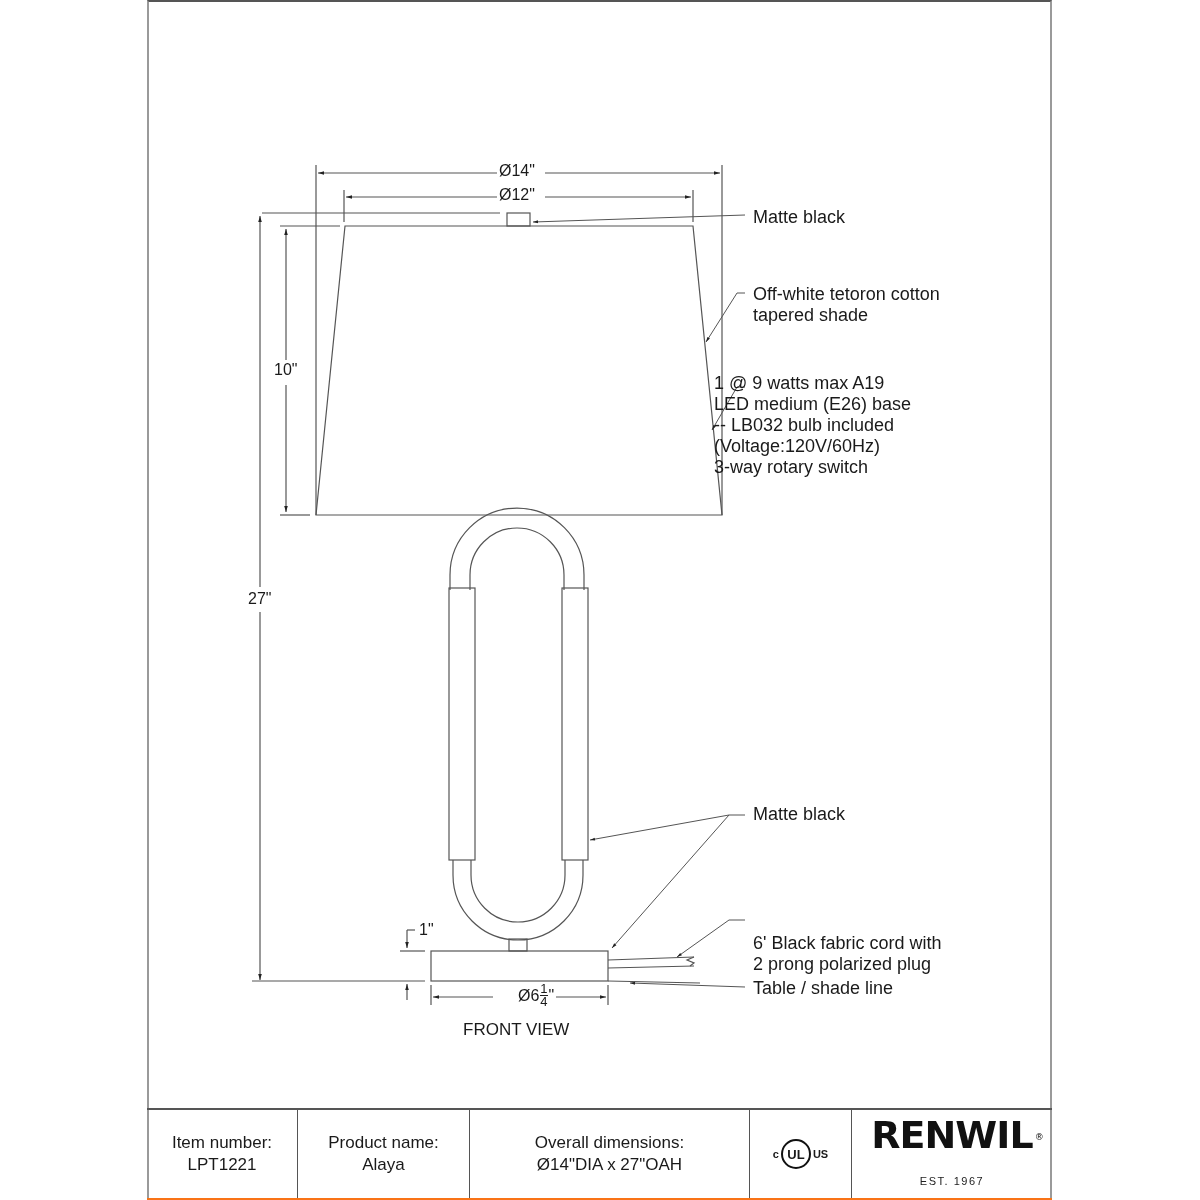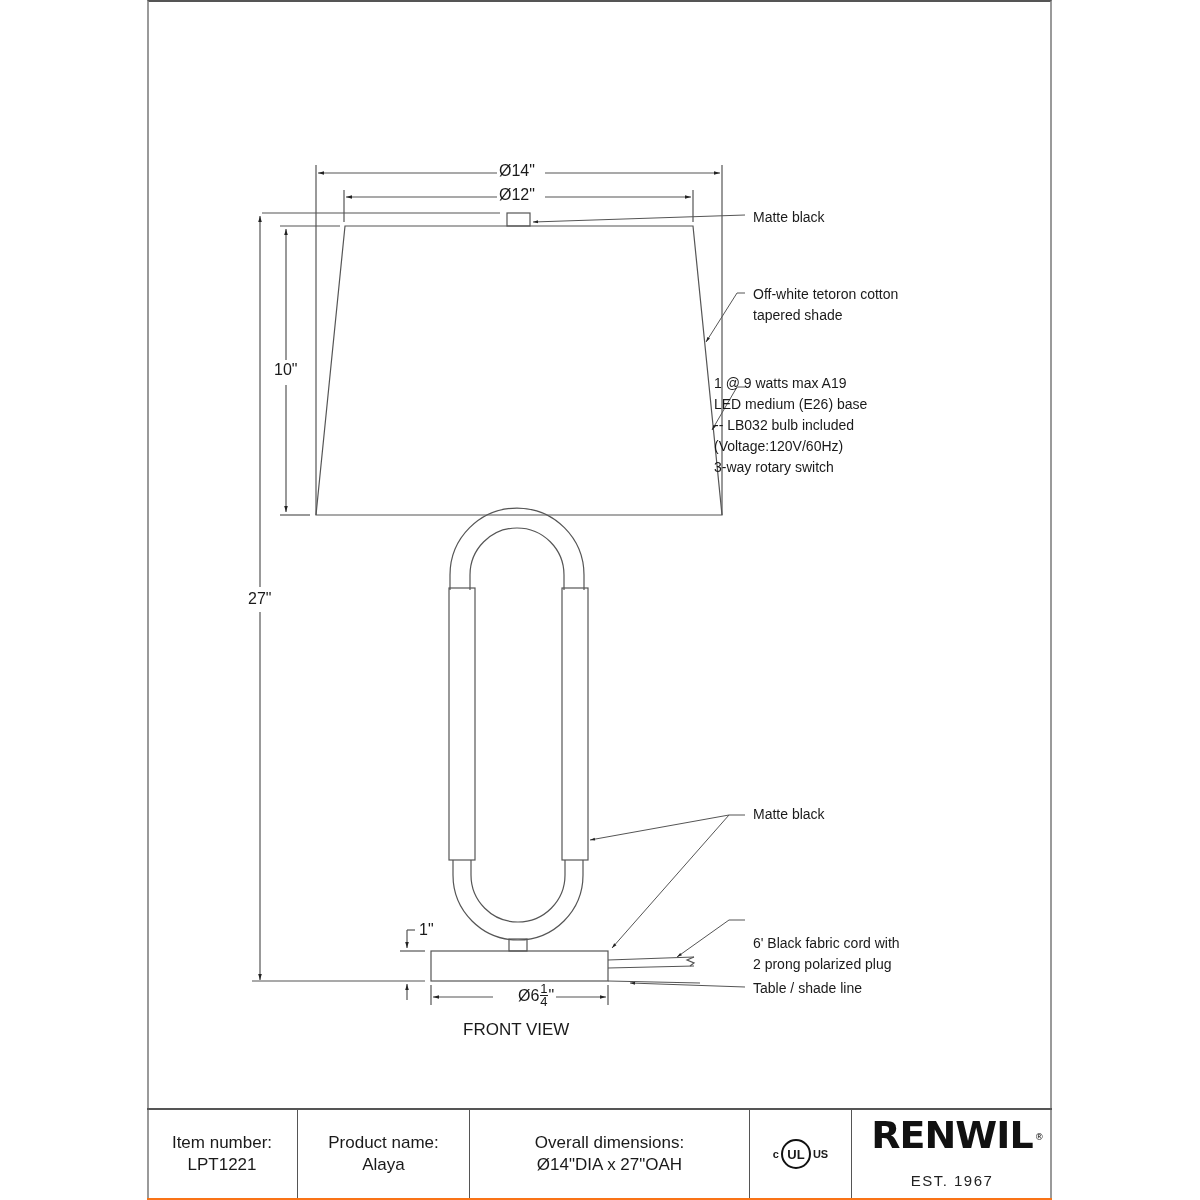--- a/index.html
+++ b/index.html
@@ -2,32 +2,32 @@
 <html><head>
   <meta charset="utf-8">
   <style>
     html, body { margin: 0; padding: 0; background: #ffffff; }
     body { width: 1200px; height: 1200px; position: relative; overflow: hidden;
            font-family: "Liberation Sans", sans-serif; color: #1a1a1a; }
     .sheet { position: absolute; left: 147px; top: 0; width: 905px; height: 1200px;
              border-left: 2px solid #9a9a9a; border-right: 2px solid #9a9a9a;
              border-top: 2px solid #555; box-sizing: border-box; }
     svg.drawing { position: absolute; left: 0; top: 0; width: 1200px; height: 1200px; }
-    .note { position: absolute; font-size: 14px; line-height: 21px; color: #1a1a1a; white-space: pre; }
+    .note { position: absolute; font-size: 18px; line-height: 21px; color: #1a1a1a; white-space: pre; }
     .dim { position: absolute; font-size: 16px; color: #1a1a1a; background: #fff; padding: 0 2px; }
     .title-block { position: absolute; left: 147px; top: 1108px; width: 905px; height: 92px;
                    border-top: 2px solid #555; border-bottom: 2px solid #f97316; box-sizing: border-box;
                    display: flex; }
     .tb-cell { border-right: 1.5px solid #555; display: flex; flex-direction: column;
                align-items: center; justify-content: center; font-size: 17px; line-height: 22px; text-align: center; }
     .tb-cell:last-child { border-right: none; }
     .renwil { font-family: "DejaVu Sans", sans-serif; font-weight: bold; font-size: 38px;
               letter-spacing: -1px; color: #111; line-height: 38px; position: relative; text-align: center; }
     .renwil sup { font-size: 9px; position: absolute; top: 2px; right: -10px; font-weight: normal; }
-    .est { font-size: 15px; letter-spacing: 1.5px; margin-top: 16px; color: #222; }
+    .est { font-size: 11px; letter-spacing: 1.5px; margin-top: 16px; color: #222; }
     .ul-mark { display: flex; align-items: center; gap: 2px; font-weight: bold; font-size: 12px; }
     .ul-circle { width: 26px; height: 26px; border: 2.5px solid #111; border-radius: 50%;
                  display: flex; align-items: center; justify-content: center; font-size: 13px; font-weight: bold; line-height: 11px; flex-direction: column; }
   </style>
 </head>
 <body>
 
 <div class="sheet"></div>
 
 <svg class="drawing" viewBox="0 0 1200 1200">

